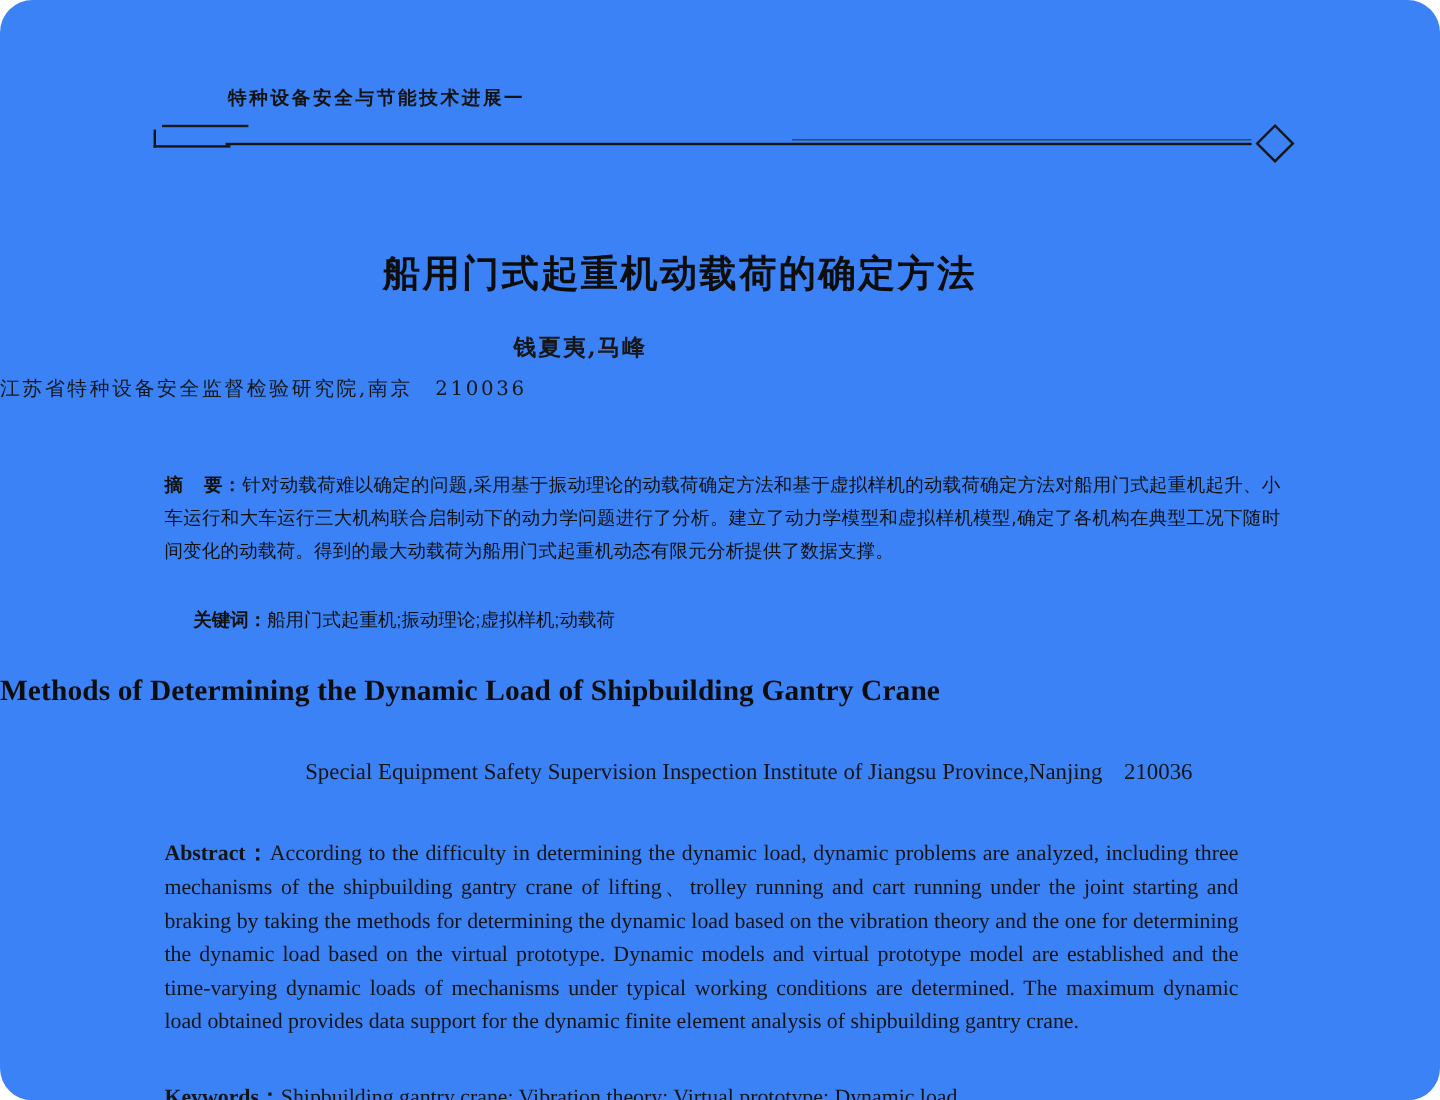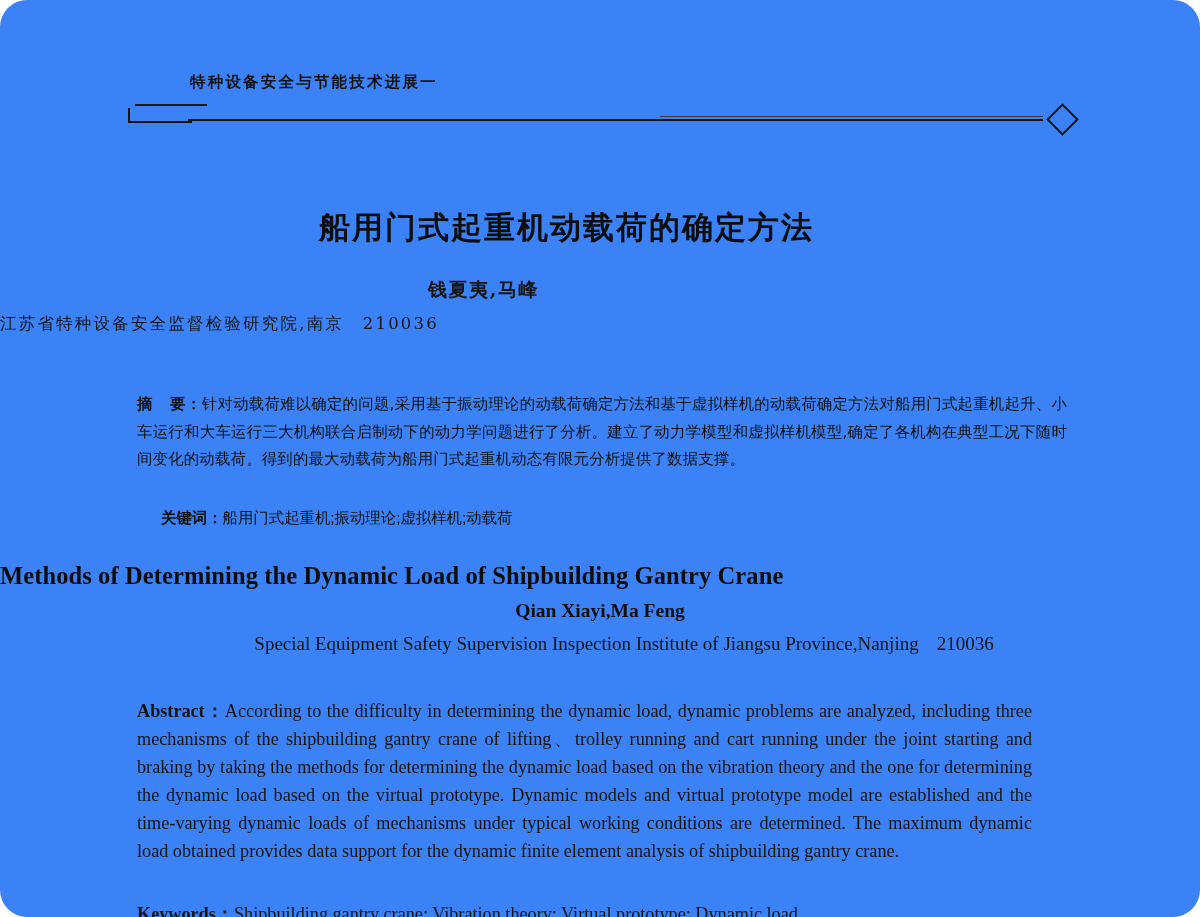--- a/index.html
+++ b/index.html
@@ -242,20 +242,19 @@
 
   <div class="cn-title">船用门式起重机动载荷的确定方法</div>
   <div class="cn-authors">钱夏夷,马峰</div>
   <div class="cn-affil">江苏省特种设备安全监督检验研究院,南京　210036</div>
 
   <div class="cn-abstract"><span class="lead">摘</span><span class="gap"></span><span class="lead">要</span><span class="lead">：</span><span>针对动载荷难以确定的问题,采用基于振动理论的动载荷确定方法和基于虚拟样机的动载荷确定方法对船用门式起重机起升、小车运行和大车运行三大机构联合启制动下的动力学问题进行了分析。建立了动力学模型和虚拟样机模型,确定了各机构在典型工况下随时间变化的动载荷。得到的最大动载荷为船用门式起重机动态有限元分析提供了数据支撑。</span></div>
 
   <div class="cn-keywords"><span class="lead">关键词：</span><span>船用门式起重机;振动理论;虚拟样机;动载荷</span></div>
 
   <div class="en-title">Methods of Determining the Dynamic Load of Shipbuilding Gantry Crane</div>
-  <div class="en-authors">Qian Xiayi,Ma Feng</div>
   <div class="en-affil"><span>Special Equipment Safety Supervision Inspection Institute of Jiangsu Province,Nanjing</span><span class="sp"></span><span>210036</span></div>
 
   <div class="en-abstract"><span class="lead">Abstract：</span><span>According to the difficulty in determining the dynamic load, dynamic problems are analyzed, including three mechanisms of the shipbuilding gantry crane of lifting、trolley running and cart running under the joint starting and braking by taking the methods for determining the dynamic load based on the vibration theory and the one for determining the dynamic load based on the virtual prototype. Dynamic models and virtual prototype model are established and the time-varying dynamic loads of mechanisms under typical working conditions are determined. The maximum dynamic load obtained provides data support for the dynamic finite element analysis of shipbuilding gantry crane.</span></div>
 
   <div class="en-keywords"><span class="lead">Keywords：</span><span>Shipbuilding gantry crane; Vibration theory; Virtual prototype; Dynamic load</span></div>
 
 </div>
 
 </body></html>

